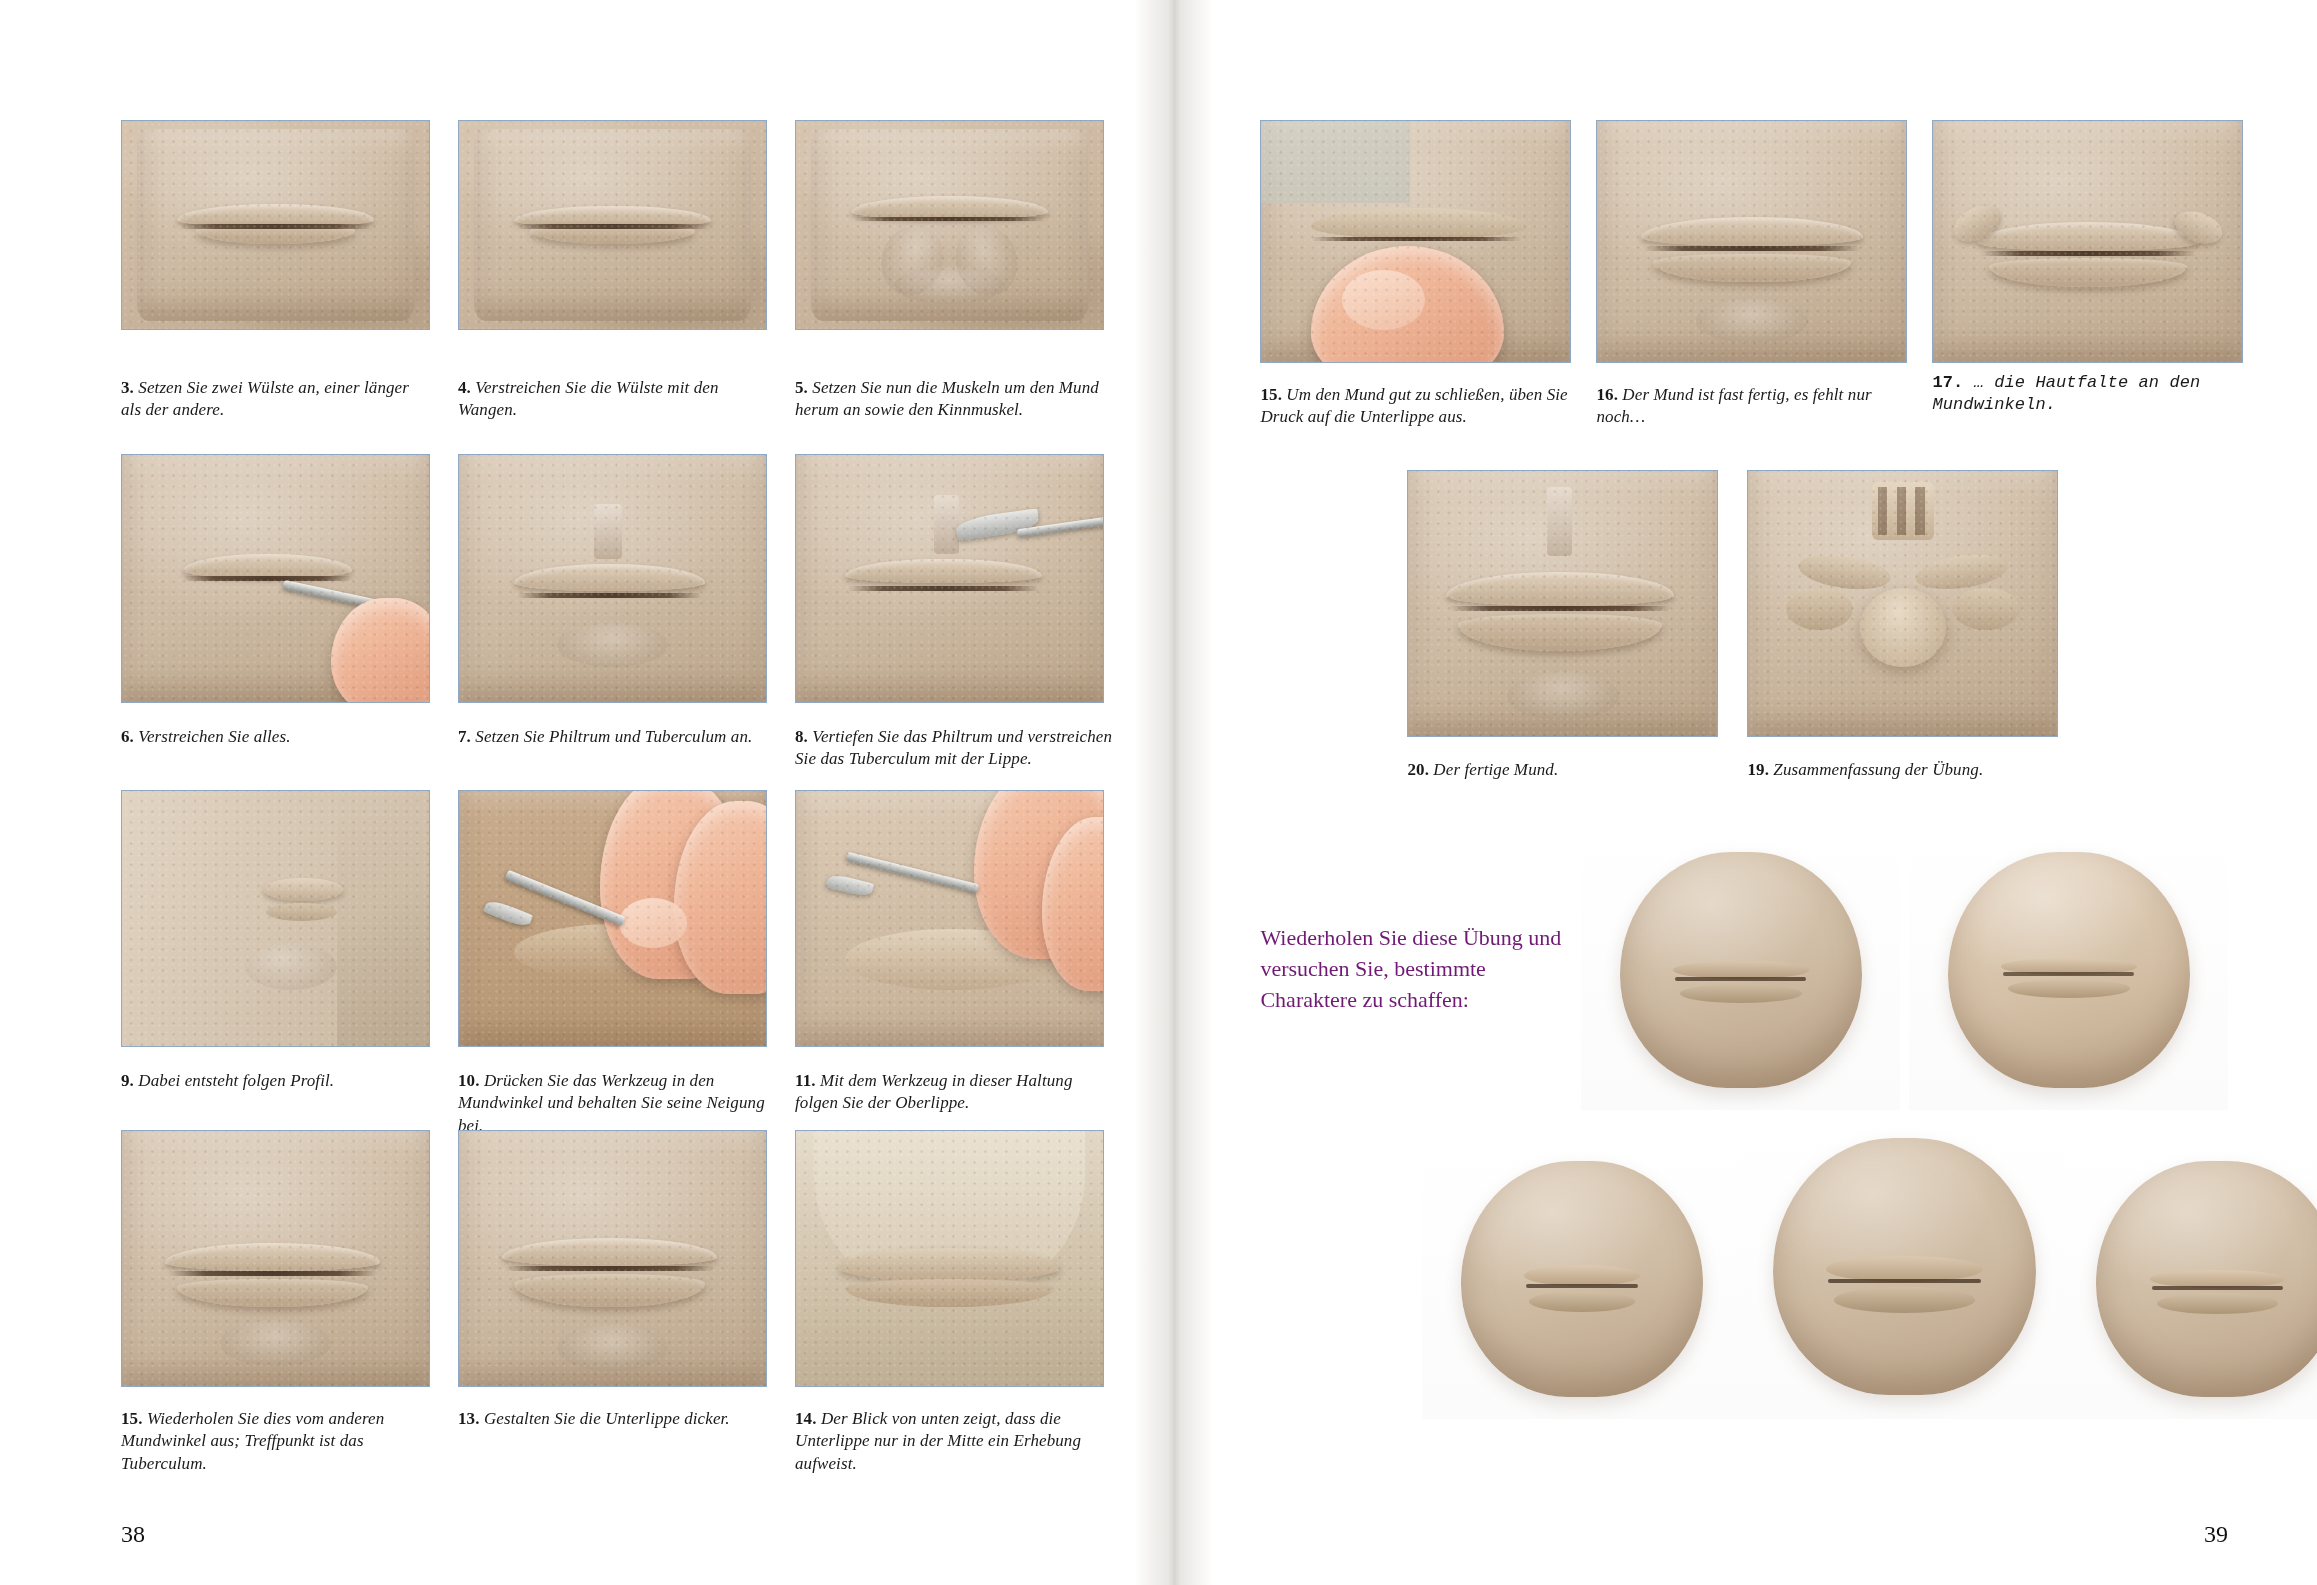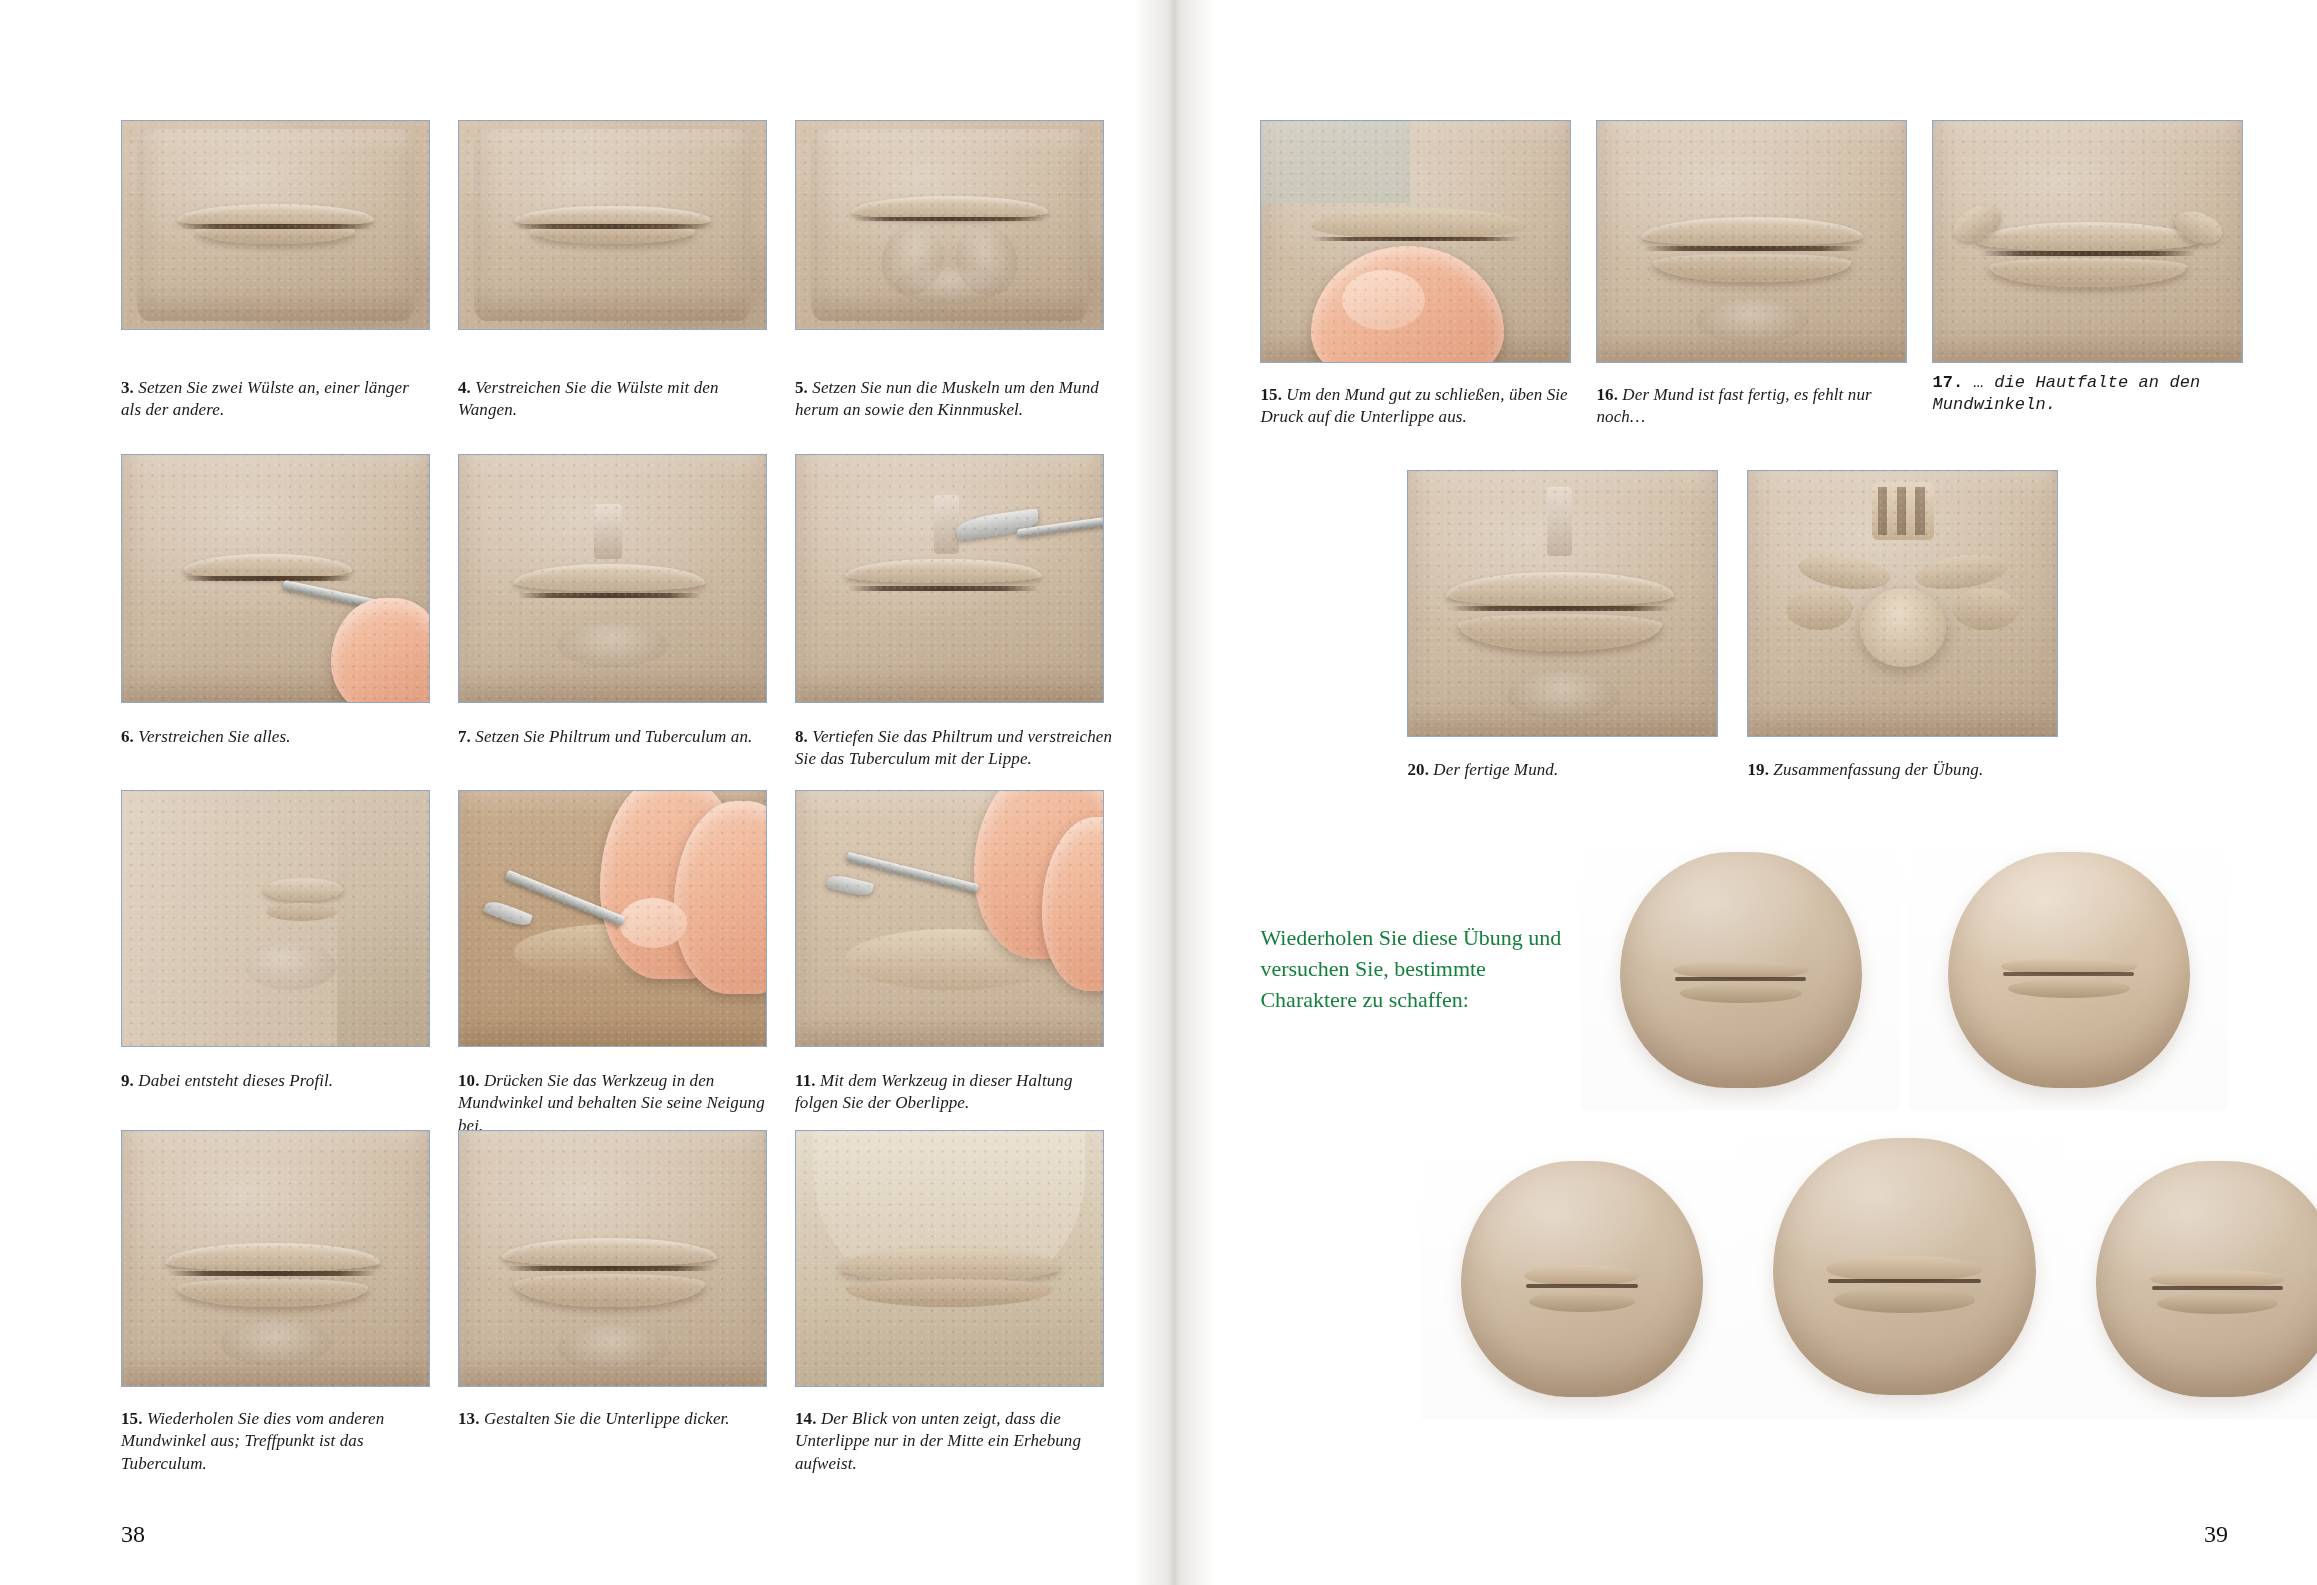--- a/index.html
+++ b/index.html
@@ -51,21 +51,21 @@
     position:absolute;
     bottom:37px;
     font-size:24px;
     color:#111;
     font-style:normal;
   }
   .blurb{
     position:absolute;
     font-size:22px;
     line-height:1.42;
-    color:#15803d;
+    color:#701a75;
     width:319px;
   }
 
   
   .clay{
     background:
       radial-gradient(ellipse 60% 45% at 32% 22%, rgba(255,255,255,.30), rgba(255,255,255,0) 60%),
       radial-gradient(ellipse 70% 55% at 70% 80%, rgba(90,60,35,.22), rgba(0,0,0,0) 65%),
       linear-gradient(160deg,#d7c5b0 0%,#cdb9a2 45%,#bda88f 100%);
   }
@@ -260,21 +260,21 @@
       <div class="clay" style="background:linear-gradient(150deg,#ded0be,#cdbca6 60%,#b9a78e);">
         <div style="position:absolute;left:-10%;top:0;width:80%;height:100%;background:linear-gradient(120deg,#e3d6c5,#cebda7);"></div>
         <div style="position:absolute;left:46%;top:34%;width:26%;height:9%;border-radius:50%;background:linear-gradient(180deg,#e3d4c1,#c2ad93);box-shadow:0 2.9px 5.8px rgba(90,65,45,.3);"></div>
         <div style="position:absolute;left:47%;top:44%;width:23%;height:7%;border-radius:50%;background:linear-gradient(180deg,#d6c4ab,#bba68b);"></div>
         <div style="position:absolute;left:40%;top:60%;width:30%;height:18%;border-radius:50%;background:radial-gradient(ellipse at 40% 30%,rgba(255,255,255,.2),rgba(120,88,60,.18));"></div>
         <div class="grain"></div>
       </div>
     </div>
     <div class="cap" style="left:89px;top:1070px;width:309px;">
       <b>9.</b>
-      <span>Dabei entsteht dieses Profil.</span>
+      <span>Dabei entsteht folgen Profil.</span>
     </div>
 
     <div class="shot" style="left:426px;top:790px;width:309px;height:257px;">
       <div class="clay">
         <div class="block" style="left:0;top:0;width:100%;height:100%;border-radius:0;background:linear-gradient(170deg,#c9ad8f,#b3936f);"></div>
         <div style="position:absolute;left:18%;top:52%;width:66%;height:22%;border-radius:50%;background:linear-gradient(180deg,#d8c3a6,#b99a78);"></div>
         <div class="finger" style="left:46%;top:-6%;width:145px;height:203px;"></div>
         <div class="finger" style="left:70%;top:4%;width:135px;height:193px;"></div>
         <div class="nail" style="left:52%;top:42%;width:68px;height:50px;"></div>
         <div class="tool" style="left:14%;top:40%;width:126px;height:9.7px;transform:rotate(22deg);"></div>

